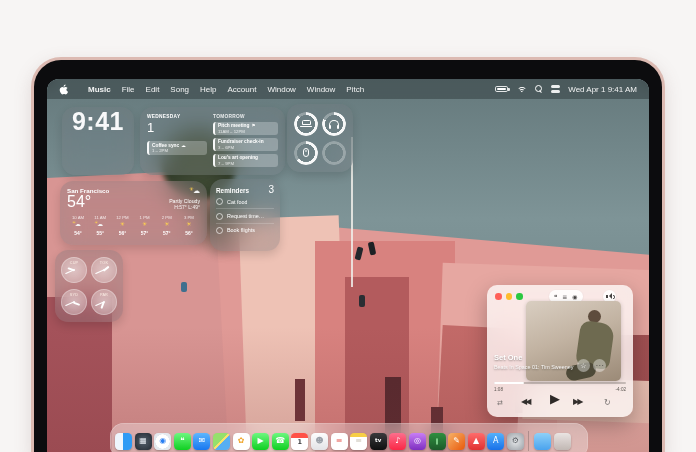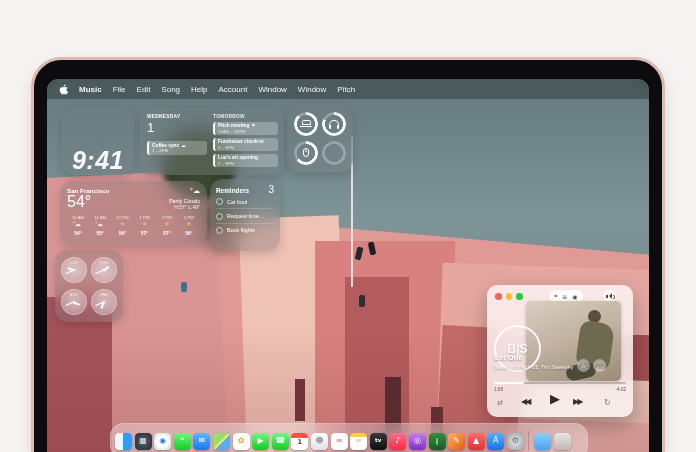--- a/index.html
+++ b/index.html
@@ -38,21 +38,21 @@
   .slot3 { left:248px; top:300px; width:10px; height:42px; background:#6b3338; }
   .pole { left:304px; top:58px; width:1.5px; height:150px; background:rgba(240,238,234,.85); }
   .jumper1 { left:309px; top:168px; width:6px; height:13px; background:#23272c; border-radius:2px; transform:rotate(14deg); }
   .jumper2 { left:322px; top:163px; width:6px; height:13px; background:#1d2125; border-radius:2px; transform:rotate(-12deg); }
   .person1 { left:134px; top:203px; width:6px; height:10px; background:#3f6f8e; border-radius:2px; }
   .person2 { left:312px; top:216px; width:6px; height:12px; background:#2a2e33; border-radius:2px; }
   .vign { inset:0; background:linear-gradient(180deg,rgba(0,0,0,0) 62%,rgba(125,52,56,.28)); }
 
   
   .menubar { position:absolute; top:0; left:0; right:0; height:20px; z-index:5;
-             display:flex; align-items:center; gap:11px; padding:0 12px;
+             display:flex; align-items:center; gap:20px; padding:0 12px;
              background:rgba(52,64,66,.55); backdrop-filter:blur(6px);
              color:rgba(255,255,255,.93); font-size:8px; }
   .menu-items { display:flex; gap:11px; }
   .mi { white-space:nowrap; }
   .mi.app { font-weight:700; }
   .status { margin-left:auto; display:flex; align-items:center; gap:8px; }
   .mb-clock { font-size:8px; white-space:nowrap; }
   .batt { width:13px; height:6px; border:1px solid rgba(255,255,255,.85); border-radius:1.8px; position:relative; }
   .batt::before { content:""; position:absolute; left:1px; top:1px; bottom:1px; width:9px; background:#fff; border-radius:1px; }
   .batt::after { content:""; position:absolute; right:-2.5px; top:1.2px; width:1.5px; height:3px; background:rgba(255,255,255,.85); border-radius:0 1px 1px 0; }
@@ -65,21 +65,21 @@
   .srch::before { content:""; position:absolute; left:0; top:0; width:5px; height:5px; border:1.1px solid #fff; border-radius:50%; }
   .srch::after { content:""; position:absolute; left:5.2px; top:5.2px; width:1.2px; height:3px; background:#fff; transform:rotate(-45deg); border-radius:1px; }
   .cc { position:relative; width:9px; height:8px; }
   .cc::before { content:""; position:absolute; top:0; left:0; width:9px; height:3.4px; background:rgba(255,255,255,.9); border-radius:2px; }
   .cc::after { content:""; position:absolute; bottom:0; left:0; width:9px; height:3.4px; background:rgba(255,255,255,.9); border-radius:2px; }
 
   
   .widget { position:absolute; z-index:2; border-radius:13px; color:#fff;
             background:rgba(118,122,126,.38); backdrop-filter:blur(12px) saturate(135%);
             box-shadow:0 4px 10px rgba(0,0,0,.14); }
-  #w-clock { left:15px; top:28px; width:72px; height:68px; display:flex; align-items:flex-end; justify-content:center;font-style:italic; }
+  #w-clock { left:15px; top:28px; width:72px; height:68px; display:flex; align-items:flex-start; justify-content:center; }
   #w-clock .big { font-size:25px; font-weight:700; letter-spacing:.5px; color:rgba(255,255,255,.96); }
 
   #w-cal { left:93px; top:28px; width:145px; height:68px; display:flex; padding:7px; gap:6px; }
   .cal-left { width:60px; }
   .cal-right { flex:1; }
   .cal-dow { font-size:4.8px; font-weight:700; letter-spacing:.3px; }
   .cal-num { font-size:13px; font-weight:400; margin-top:1px; }
   .cal-tmr { font-size:4.8px; font-weight:700; letter-spacing:.3px; opacity:.85; margin-bottom:2.5px; }
   .chip { background:rgba(255,255,255,.25); border-left:2px solid rgba(255,255,255,.95);
           border-radius:3px; padding:1.5px 3px; margin-bottom:2.5px; }
@@ -243,20 +243,31 @@
             <span class="mi app" data-name="menu-item-music">Music</span>
             <span class="mi" data-name="menu-item-file">File</span>
             <span class="mi" data-name="menu-item-edit">Edit</span>
             <span class="mi" data-name="menu-item-song">Song</span>
             <span class="mi" data-name="menu-item-view">Help</span>
             <span class="mi" data-name="menu-item-controls">Account</span>
             <span class="mi" data-name="menu-item-account">Window</span>
             <span class="mi" data-name="menu-item-window">Window</span>
             <span class="mi" data-name="menu-item-help">Pitch</span>
           </nav>
+        <div class="status" data-name="menu-bar-status">
+          <span class="batt" data-name="battery-icon"></span>
+          <span class="wifi" data-name="wifi-icon">
+              <b class="a1"></b>
+              <b class="a2"></b>
+              <b class="a3"></b>
+            </span>
+          <span class="srch" data-name="search-icon"></span>
+          <span class="cc" data-name="control-center-icon"></span>
+          <span class="mb-clock" data-name="menu-bar-clock">Wed Apr 1  9:41 AM</span>
+        </div>
       </div>
 
       <div class="widget" id="w-clock" data-name="clock-widget">
         <span class="big" data-name="clock-widget-time">9:41</span>
       </div>
 
       <div class="widget" id="w-cal" data-name="calendar-widget">
         <div class="cal-left" data-name="calendar-today-column">
           <div class="cal-dow" data-name="calendar-day-label">WEDNESDAY</div>
           <div class="cal-num" data-name="calendar-day-number">1</div>
@@ -438,21 +449,20 @@
               <i class="cone"></i>
               <i class="bx"></i>
               <i class="wave"></i>
             </span>
         </div>
         <div class="art" data-name="album-artwork">
             <i class="ph"></i>
             <i class="pb"></i>
             <i class="pl"></i>
           </div>
-        <div class="bs" data-name="beats-in-space-logo">B|S</div>
         <div class="pt-title" data-name="track-title">Set One</div>
         <div class="pt-sub" data-name="track-subtitle">Beats In Space 01: Tim Sweeney</div>
         <div class="star g" data-name="favorite-star-icon">☆</div>
         <div class="more g" data-name="more-options-icon">⋯</div>
         <div class="prog" data-name="progress-bar">
             <b data-name="player-progress-fill" style="width: 23%;"></b>
           </div>
         <span class="t-el" data-name="elapsed-time">1:08</span>
         <span class="t-rem" data-name="remaining-time">-4:02</span>
         <span class="ctrl shuffle g" data-name="shuffle-button">⇄</span>

